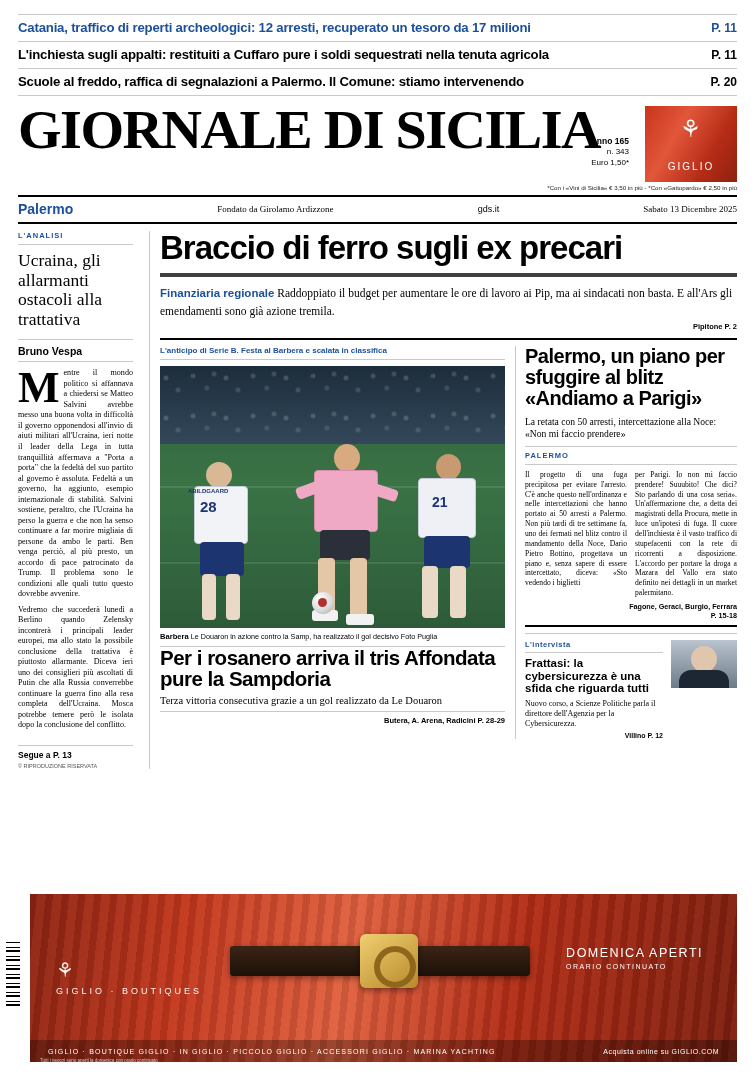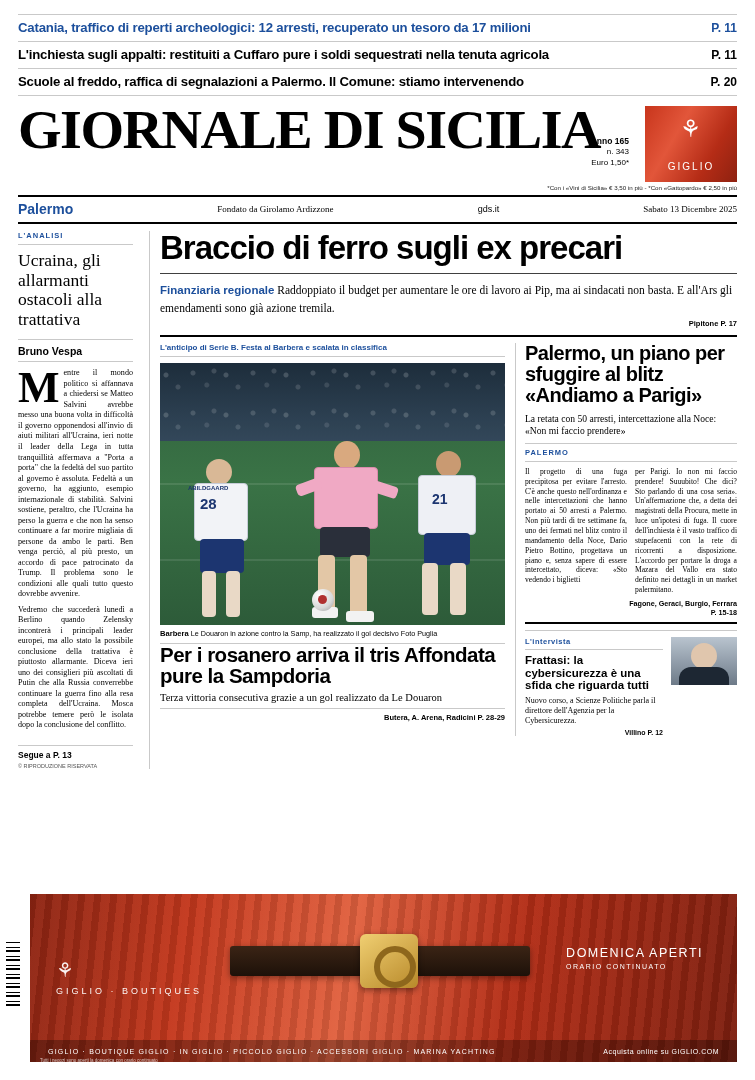--- a/index.html
+++ b/index.html
@@ -75,21 +75,21 @@
   .segue { font-family:"Liberation Sans", sans-serif; font-weight:bold; font-size:8.5px; margin-top:14px; border-top:1px solid #c9c9c9; padding-top:4px; }
   .riprod { font-family:"Liberation Sans", sans-serif; font-size:5.5px; color:#555; margin-top:3px; }
 
   
   .main-head {
     font-family:"Liberation Sans", sans-serif;
     font-weight:bold;
     font-size:33px;
     letter-spacing:-1px;
     line-height:1.02;
-    border-bottom:1px solid #404040;
+    border-bottom:4px solid #404040;
     padding-bottom:8px;
   }
   .main-sub { padding:6px 0 7px 0; border-bottom:2px solid #000; }
   .main-sub .lead-label { font-family:"Liberation Sans", sans-serif; font-weight:bold; font-size:11.5px; color:#1c4f9c; }
   .main-sub .lead-text { font-family:"Liberation Serif", serif; font-size:11.5px; line-height:1.22; }
   .main-sub .credit { font-family:"Liberation Sans", sans-serif; font-weight:bold; font-size:7.5px; text-align:right; margin-top:3px; }
 
   .two-col { display:flex; gap:10px; margin-top:6px; }
   .cl { flex:1 1 auto; width:330px; }
   .cr { width:222px; flex:0 0 222px; border-left:1px solid #c9c9c9; padding-left:9px; }
@@ -231,21 +231,21 @@
       </div>
       <div class="segue">Segue a P. 13</div>
       <div class="riprod">© RIPRODUZIONE RISERVATA</div>
     </div>
 
     <div class="col-main">
 
       <div class="main-head">Braccio di ferro sugli ex precari</div>
       <div class="main-sub">
         <span class="lead-label">Finanziaria regionale</span><span class="lead-text"> Raddoppiato il budget per aumentare le ore di lavoro ai Pip, ma ai sindacati non basta. E all'Ars gli emendamenti sono già azione tremila.</span>
-        <div class="credit">Pipitone  P. 17</div>
+        <div class="credit">Pipitone  P. 2</div>
       </div>
 
       <div class="two-col">
 
         <div class="cl">
           <div class="sport-kicker">L'anticipo di Serie B. Festa al Barbera e scalata in classifica</div>
 
           <div class="photo">
             <div class="crowd"></div>
             <div class="pitch-lines">

